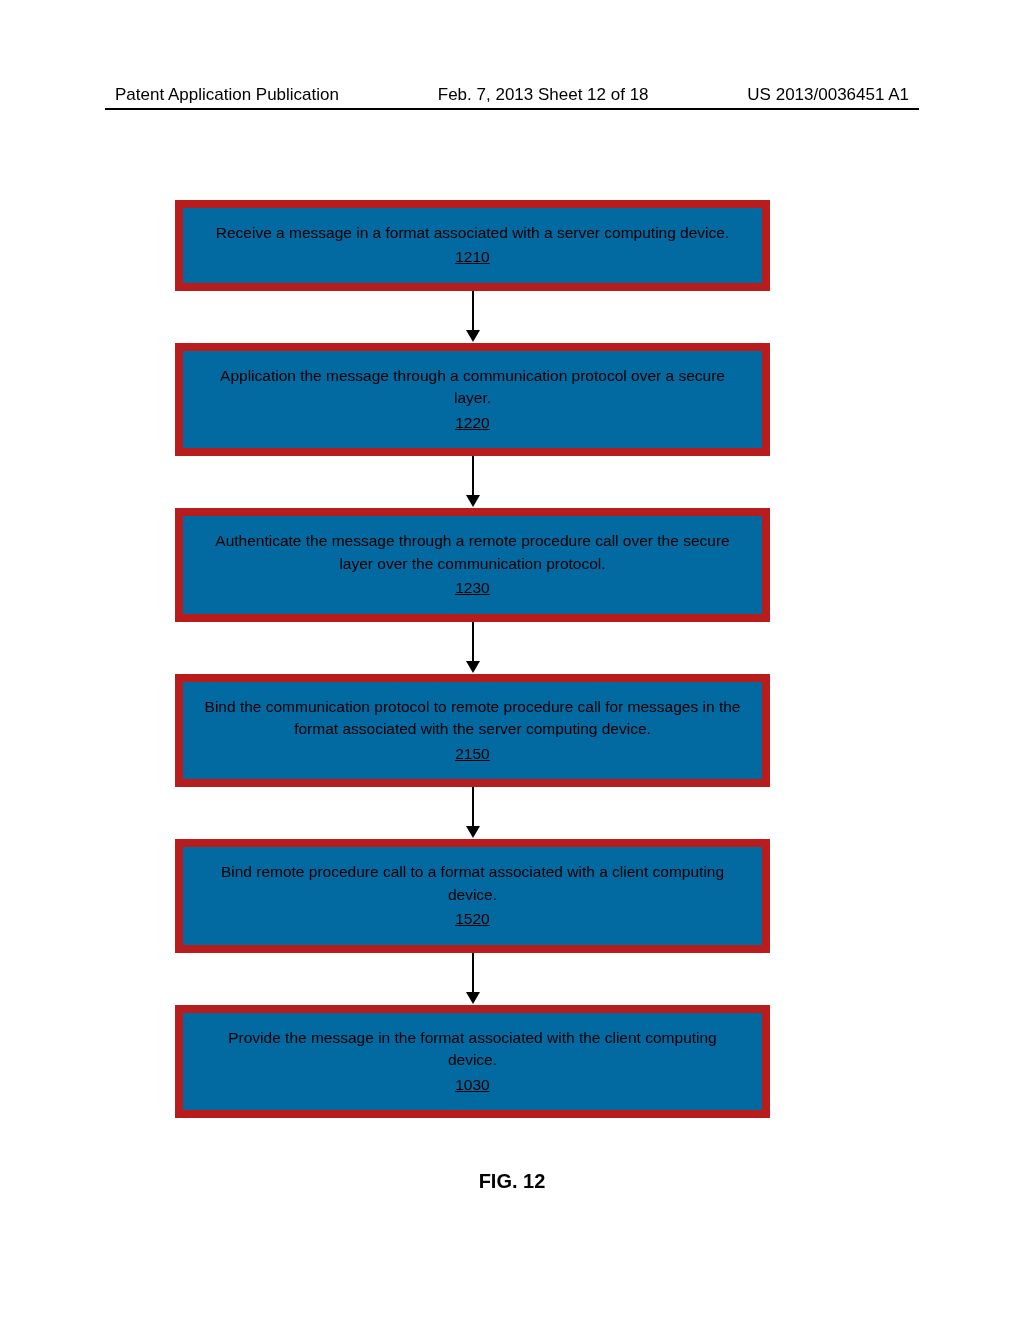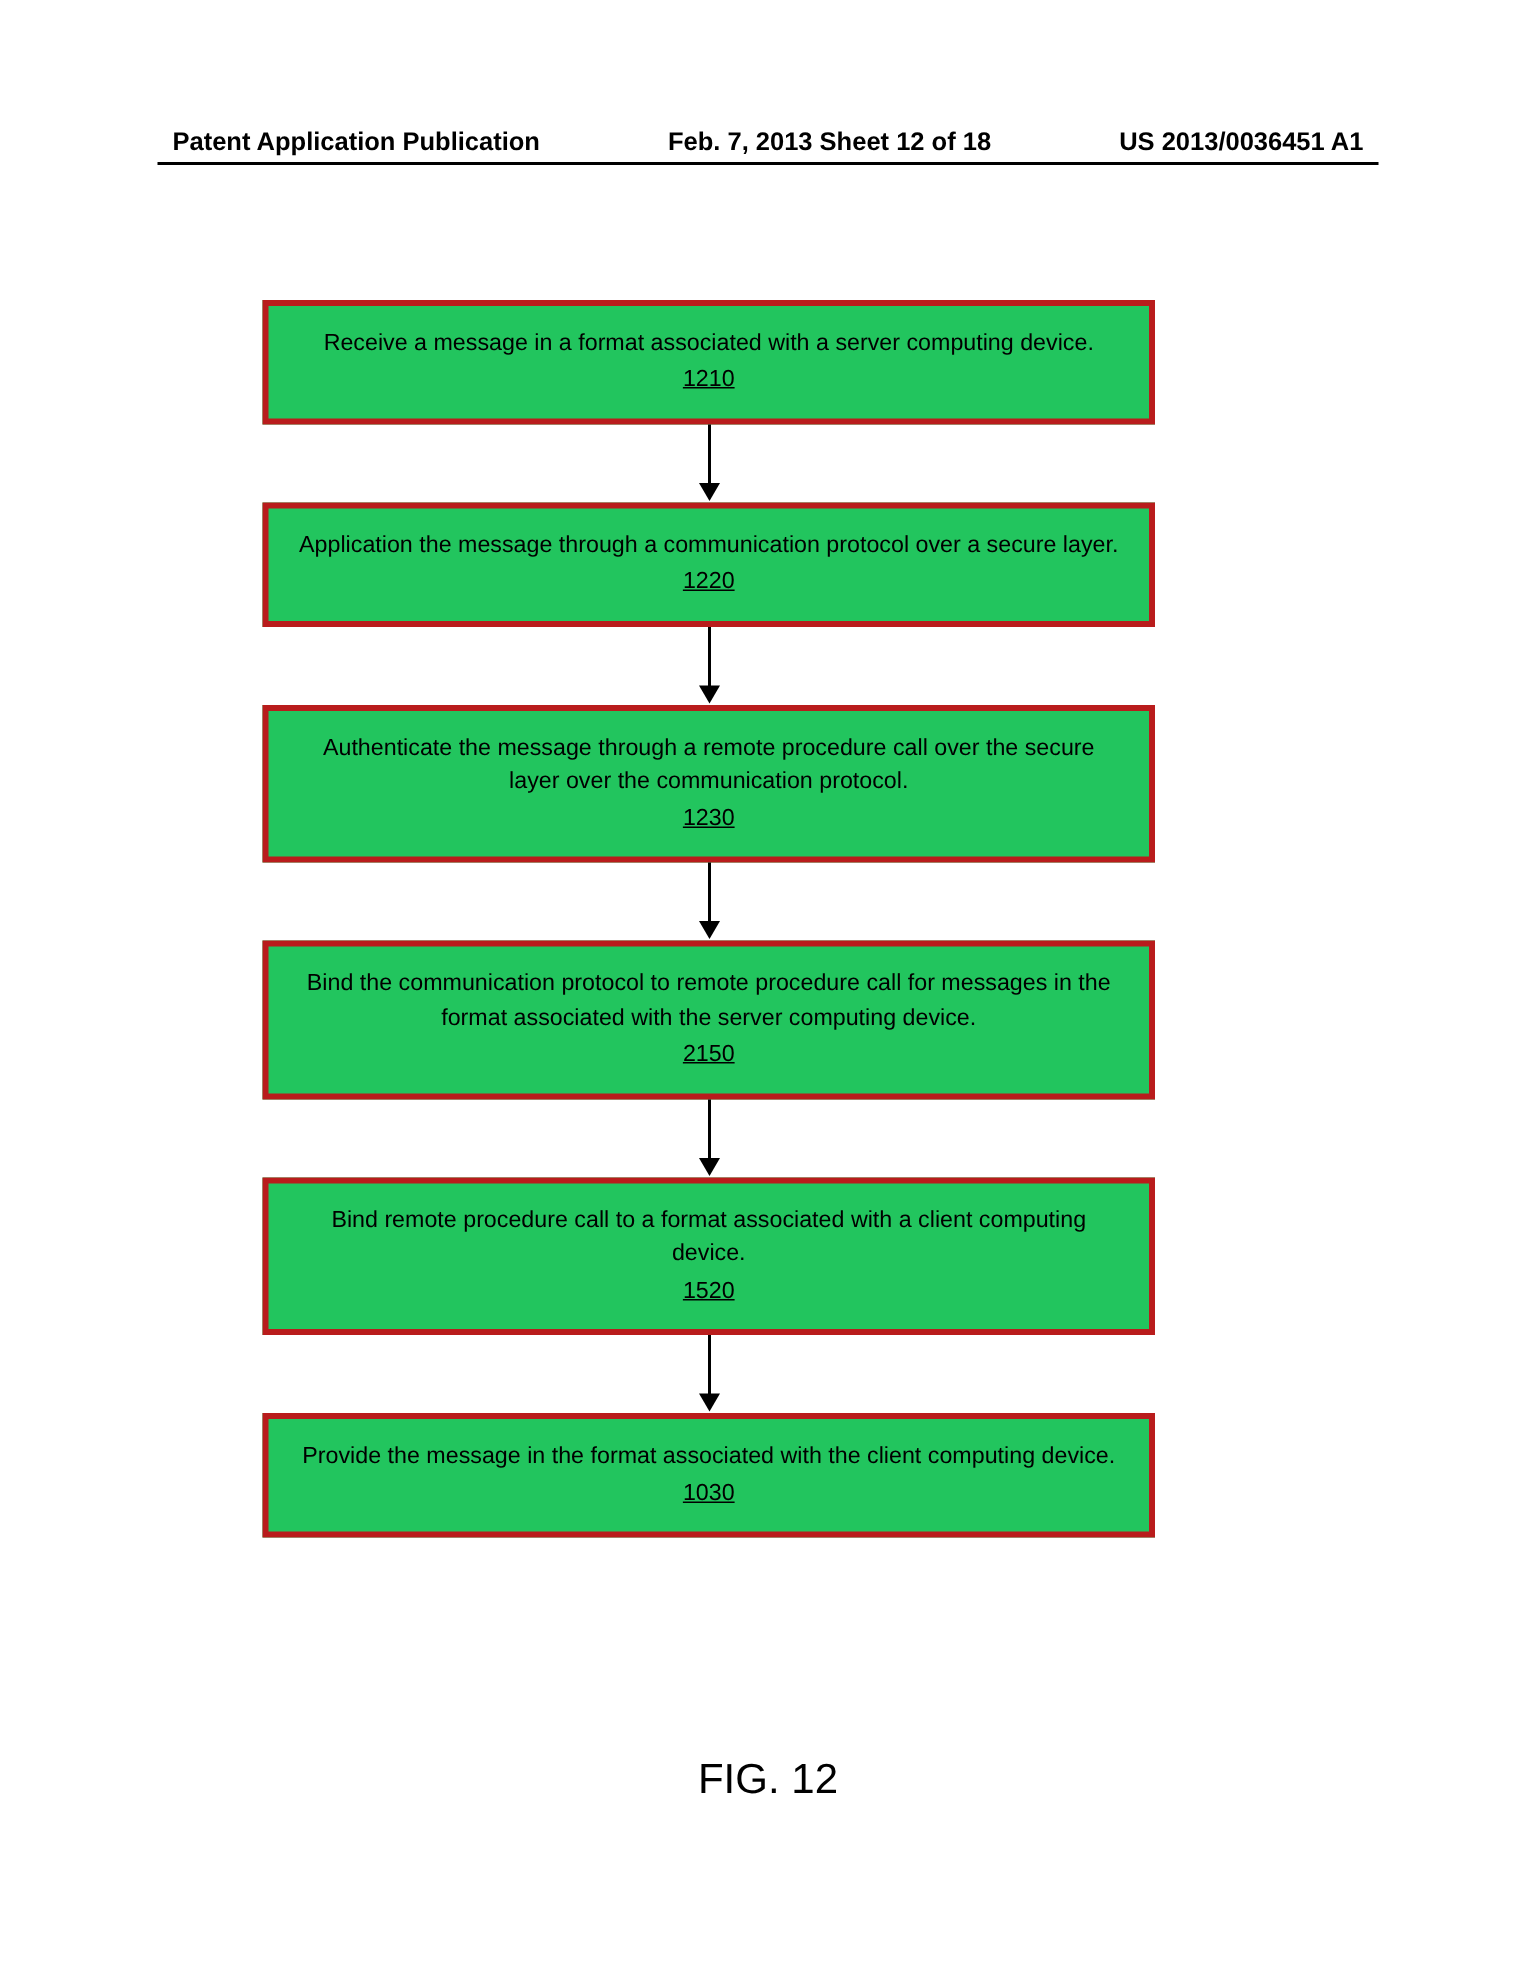--- a/index.html
+++ b/index.html
@@ -16,21 +16,21 @@
     }
     .page-header {
       position: absolute;
       top: 85px;
       left: 0;
       right: 0;
       display: flex;
       justify-content: space-between;
       padding: 0 115px 0 115px;
       font-size: 17px;
-      font-weight: bold;
+      font-weight: normal;
     }
     .header-left {
       flex: 0 0 auto;
     }
     .header-center {
       flex: 0 0 auto;
       text-align: center;
     }
     .header-right {
       flex: 0 0 auto;
@@ -47,26 +47,26 @@
       position: absolute;
       top: 200px;
       left: 175px;
       width: 595px;
       display: flex;
       flex-direction: column;
       align-items: center;
     }
     .step-box {
       width: 595px;
-      border: 4px solid #b91c1c;
+      border: 8px solid #b91c1c;
       padding: 14px 20px;
       text-align: center;
       font-size: 15.5px;
       line-height: 1.45;
-      background: #22c55e;
+      background: #0369a1;
     }
     .step-box .step-text {
       display: block;
     }
     .step-box .step-num {
       display: block;
       text-decoration: underline;
       margin-top: 2px;
     }
     .arrow-wrap {
@@ -88,22 +88,22 @@
       border-right: 7px solid transparent;
       border-top: 12px solid #000;
       margin-top: -1px;
     }
     .figure-label {
       position: absolute;
       top: 1170px;
       left: 0;
       width: 1024px;
       text-align: center;
-      font-size: 28px;
-      font-weight: normal;
+      font-size: 20px;
+      font-weight: bold;
     }
   </style>
 </head>
 <body>
 
 <div class="page-header">
   <div class="header-left">Patent Application Publication</div>
   <div class="header-center">Feb. 7, 2013   Sheet 12 of 18</div>
   <div class="header-right">US 2013/0036451 A1</div>
 </div>

